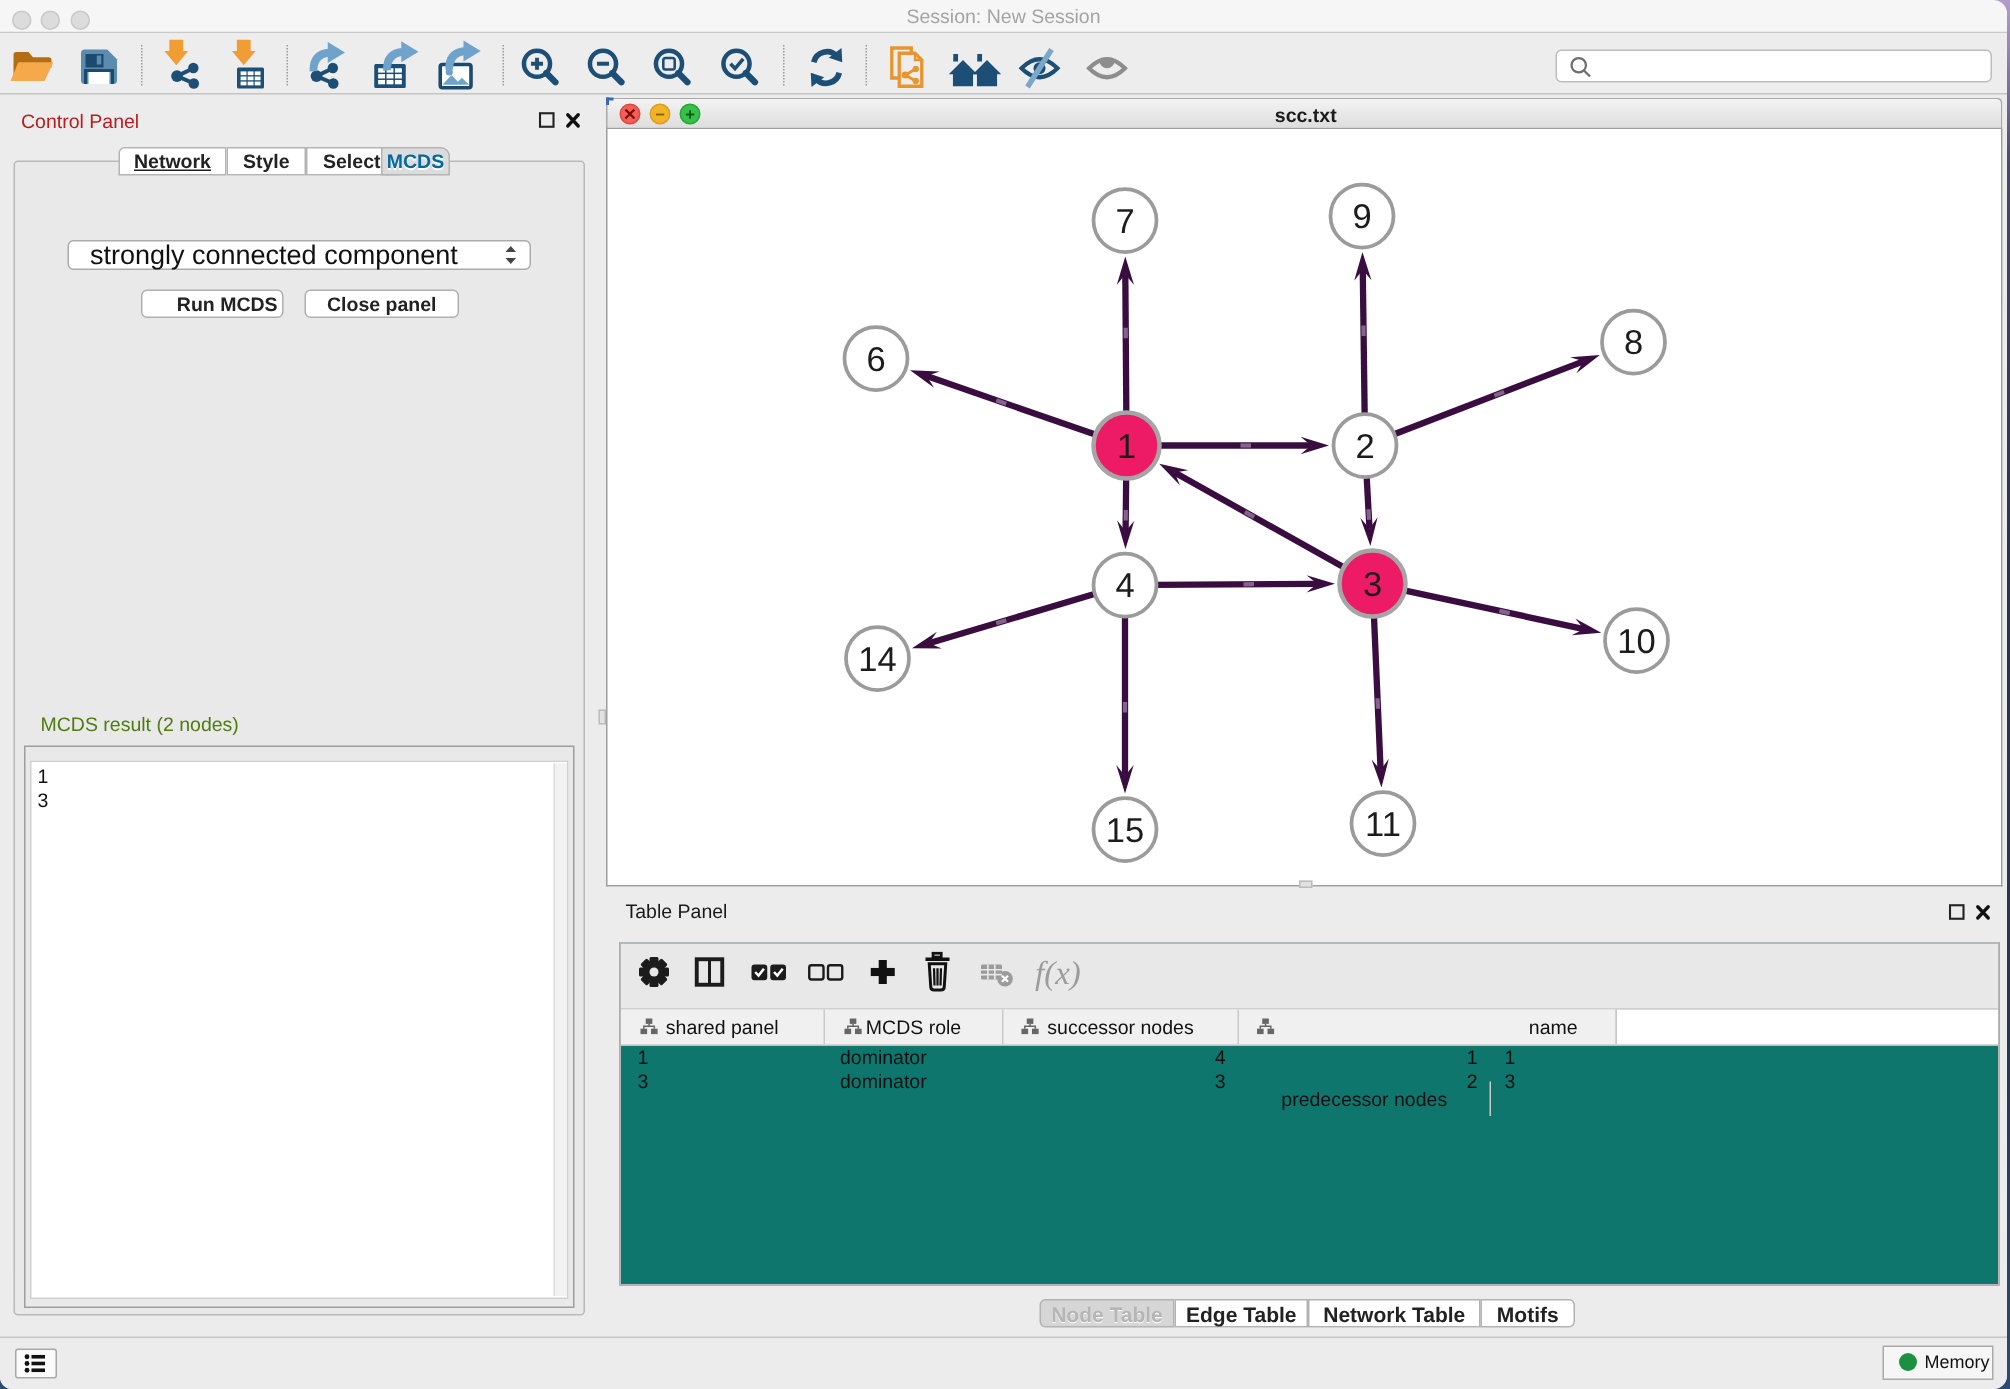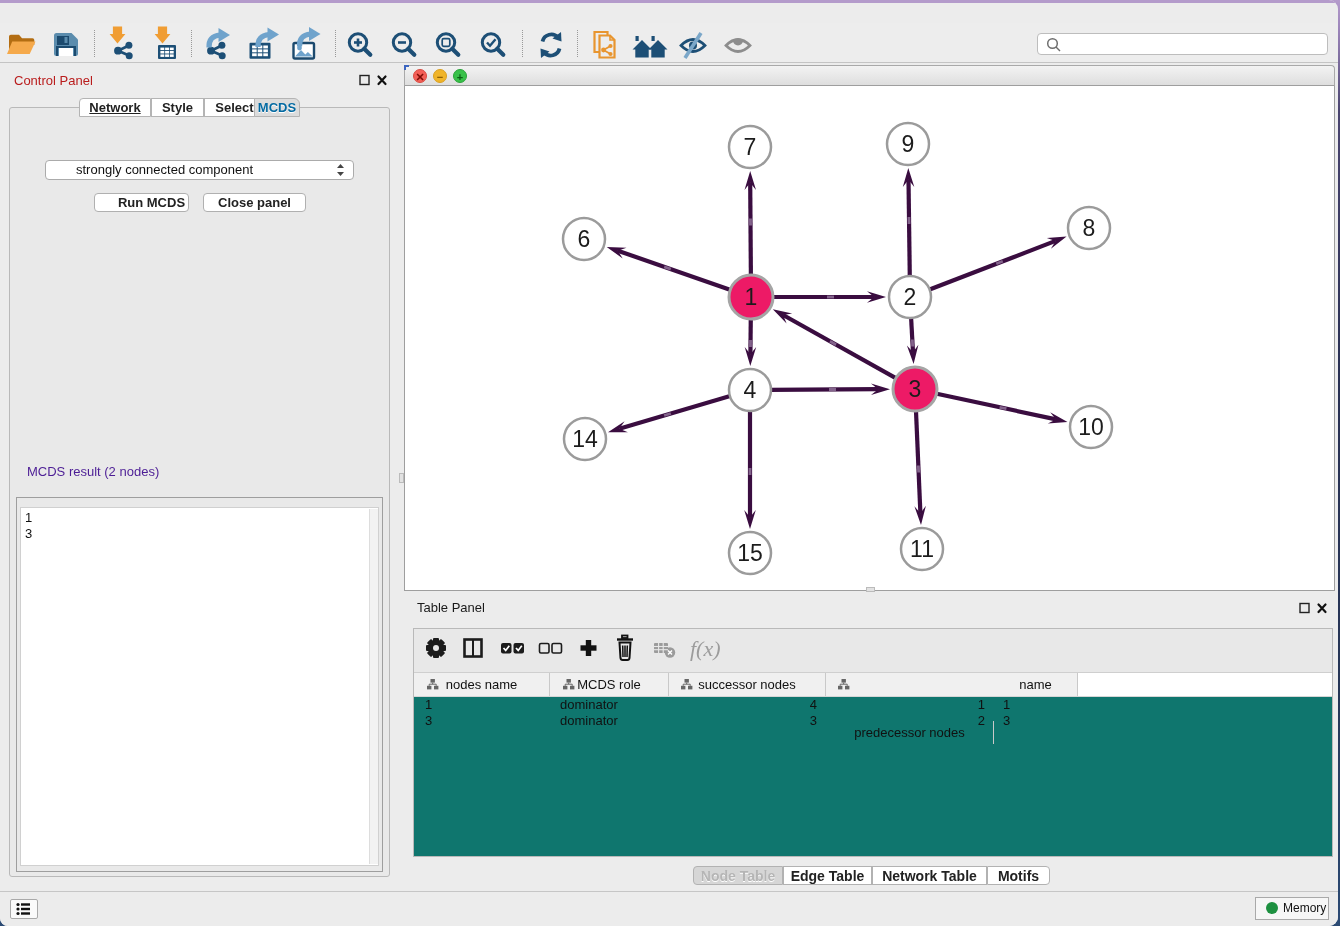--- a/index.html
+++ b/index.html
@@ -19,24 +19,24 @@
 
 #toolbar { left:0; top:23px; width:1338px; height:40px; background:#ededed; border-bottom:1px solid #c4c4c4; }
 .sep { position:absolute; top:30px; height:27px; width:0; border-left:1px dotted #999; }
 #searchbox { position:absolute; left:1037px; top:33px; width:291px; height:22px; background:#fff; border:1px solid #bdbdbd; border-radius:4px; }
 
 
 #cp-title { left:14px; top:73px; font-size:13px; color:#b91c1c; }
 #cp-box { left:9px; top:107px; width:381px; height:770px; background:#e9e9e9; border:1px solid #b9b9b9; border-radius:3px; }
 .cptab { position:absolute; top:98px; height:19px; background:#fff; border:1px solid #b4b4b4; font-size:13px; font-weight:bold; color:#222; text-align:center; line-height:18px; }
 #optlabel { left:10px; top:137px; width:380px; text-align:center; font-size:14px; color:#111; }
-#selectbox { left:45px; top:160px; width:309px; height:20px; background:#fff; border:1px solid #ababab; border-radius:4px; font-size:13px; color:#111; line-height:18px; padding-left:30px; }
+#selectbox { left:45px; top:160px; width:309px; height:20px; background:#fff; border:1px solid #ababab; border-radius:4px; font-size:18px; color:#111; line-height:18px; padding-left:14px; }
 .btn { position:absolute; top:193px; height:19px; background:#fff; border:1px solid #b0b0b0; border-radius:4px; font-size:13px; font-weight:bold; color:#222; text-align:center; line-height:17px; }
 #fieldset { left:16px; top:497px; width:367px; height:375px; border:1px solid #9e9e9e; }
-#legend { left:24px; top:464px; background:#e9e9e9; padding:0 3px; font-size:13px; color:#4c1d95; }
+#legend { left:24px; top:475px; background:#e9e9e9; padding:0 3px; font-size:13px; color:#4d7c0f; }
 #resultarea { left:20px; top:507px; width:359px; height:359px; background:#fff; border:1px solid #d0d0d0; font-size:13px; color:#111; line-height:15.5px; padding:2px 0 0 4px; }
 #res-scroll { left:369px; top:509px; width:9px; height:355px; background:#f2f2f2; border-left:1px solid #ddd; }
 
 
 #netwin { left:404px; top:65px; width:931px; height:526px; }
 #net-tb { position:absolute; left:0; top:0; width:931px; height:21px; background:linear-gradient(180deg,#f3f3f3,#dedede); border:1px solid #a9a9a9; border-bottom:1px solid #9e9e9e; border-radius:4px 4px 0 0; }
 #net-content { position:absolute; left:0; top:21px; width:931px; height:505px; background:#fff; border:1px solid #9e9e9e; border-top:none; }
 .light { position:absolute; top:3px; width:14px; height:14px; border-radius:50%; font-size:11px; font-weight:bold; text-align:center; line-height:14px; }
 #net-title { position:absolute; left:0; top:3px; width:931px; text-align:center; font-size:13px; font-weight:bold; color:#1a1a1a; }
 
@@ -57,20 +57,26 @@
 
 #statusbar { left:0; top:891px; width:1338px; height:35px; background:#ececec; border-top:1px solid #c6c6c6; }
 #listbtn { left:10px; top:899px; width:28px; height:20px; background:#fafafa; border:1px solid #a9a9a9; border-radius:2px; }
 #membtn { left:1255px; top:897px; width:74px; height:23px; background:#f6f6f6; border:1px solid #a9a9a9; font-size:12px; color:#111; line-height:21px; }
 </style>
 </head>
 <body>
 <div id="wall" class="abs"></div>
 <div id="appwin" class="abs">
 <div id="purpletop" class="abs" style="left:0;top:0;width:1338px;height:3px;background:#b49bcb;"></div>
+<div id="titlebar" class="abs">
+  <div class="tl" style="left:8px;"></div>
+  <div class="tl" style="left:27px;"></div>
+  <div class="tl" style="left:47px;"></div>
+  <div id="wtitle">Session: New Session</div>
+</div>
 <div id="toolbar" class="abs"></div>
 <svg class="abs" style="left:0;top:23px;" width="1338" height="40" viewBox="0 0 1338 40">
  <defs>
   <g id="shareic">
    <line x1="0" y1="0" x2="10.9" y2="-5.2" stroke="#1d4f76" stroke-width="2.7"></line>
    <line x1="0" y1="0" x2="11.1" y2="4.8" stroke="#1d4f76" stroke-width="2.7"></line>
    <circle cx="0" cy="0" r="3.9" fill="#1d4f76"></circle>
    <circle cx="10.9" cy="-5.4" r="3.5" fill="#1d4f76"></circle>
    <circle cx="11.2" cy="5" r="3.5" fill="#1d4f76"></circle>
   </g>
@@ -217,20 +223,21 @@
 <div id="res-scroll" class="abs"></div>
 <div id="legend" class="abs">MCDS result (2 nodes)</div>
 
 <div id="netwin" class="abs">
       <div class="abs" style="left:0px;top:0px;width:5px;height:5px;border-left:2px solid #3d66c0;border-top:2px solid #3d66c0;z-index:5;"></div>
   <div id="net-content"></div>
   <div id="net-tb">
     <div class="light" style="left:8px;background:#f35f57;border:1px solid #d94b42;color:#7e0c06;">✕</div>
     <div class="light" style="left:28px;background:#f0b429;border:1px solid #d9a021;color:#8a5d00;">−</div>
     <div class="light" style="left:48px;background:#38c149;border:1px solid #2aa33a;color:#0a5f14;">+</div>
+    <div id="net-title">scc.txt</div>
   </div>
   <svg id="graph" width="931" height="505" viewBox="0 0 931 505" style="position:absolute;left:0;top:21px;">
     <g stroke="#3a0d40" stroke-width="4.2">
       <line x1="346.9" y1="191.0" x2="346.2" y2="96.8"></line>
       <line x1="328.1" y1="204.4" x2="213.8" y2="164.7"></line>
       <line x1="367.0" y1="211.0" x2="470.2" y2="211.0"></line>
       <line x1="346.8" y1="231.0" x2="346.4" y2="268.2"></line>
       <line x1="505.8" y1="192.0" x2="504.5" y2="93.8"></line>
       <line x1="523.7" y1="204.2" x2="651.6" y2="154.9"></line>
       <line x1="507.0" y1="230.0" x2="509.0" y2="266.3"></line>
@@ -366,21 +373,21 @@
       <rect x="0" y="8.8" width="4.4" height="3.6"></rect>
       <rect x="7" y="8.8" width="4.4" height="3.6"></rect>
       <path d="M5.7,5.6 v1.6 M2.2,8.8 v-1.6 h7 v1.6" stroke="#666" stroke-width="1" fill="none"></path>
     </g>
           </defs>
     <use href="#hico" x="13" y="4"></use>
     <use href="#hico" x="149" y="4"></use>
     <use href="#hico" x="267" y="4"></use>
     <use href="#hico" x="424" y="4"></use>
    </svg>
-   <div class="th" style="left:0px;width:136px;">nodes name</div>
+   <div class="th" style="left:0px;width:136px;">shared panel</div>
    <div class="th" style="left:136px;width:119px;">MCDS role</div>
    <div class="th" style="left:255px;width:157px;">successor nodes</div>
    <div class="th" style="left:412px;width:168px;margin-top:48px;">predecessor nodes</div>
    <div class="th" style="left:580px;width:84px;">name</div>
   </div>
   <div class="row" style="top:68px;">
     <span class="cell" style="left:11px;">1</span>
     <span class="cell" style="left:146px;">dominator</span>
     <span class="cell" style="left:323px;width:80px;text-align:right;">4</span>
     <span class="cell" style="left:491px;width:80px;text-align:right;">1</span>

